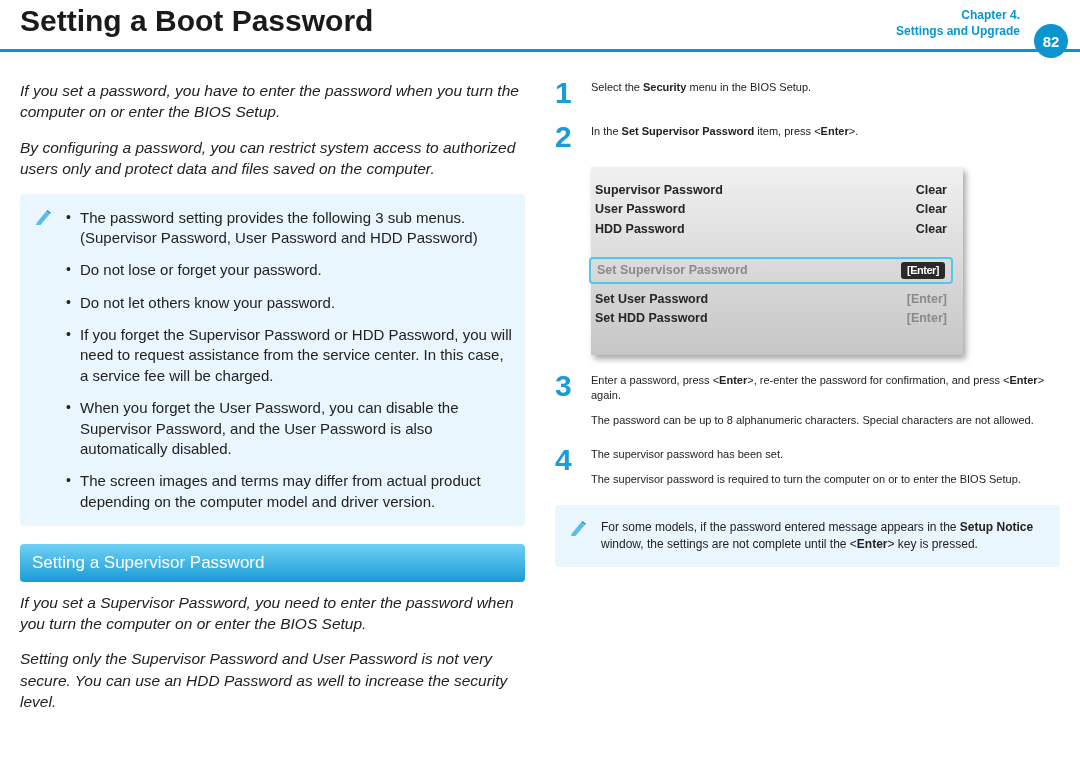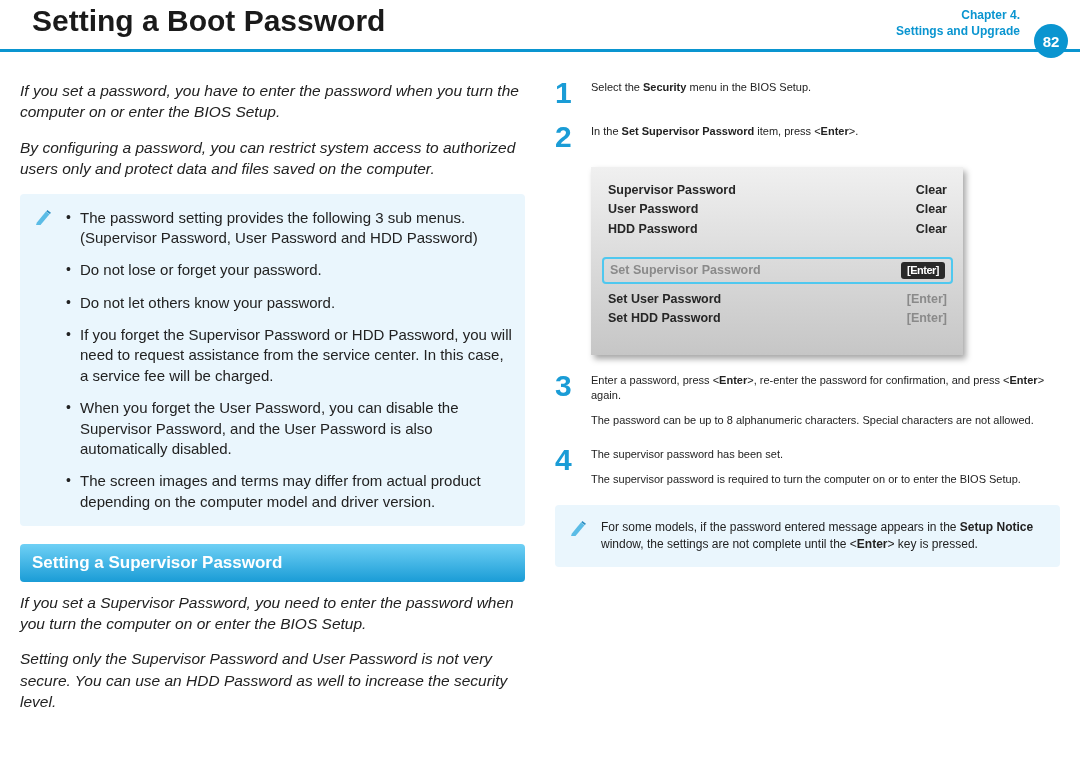--- a/index.html
+++ b/index.html
@@ -11,21 +11,21 @@
     background: #fff;
     overflow: hidden;
   }
   .header {
     position: relative;
     height: 52px;
     border-bottom: 3px solid #0a95d0;
   }
   .page-title {
     position: absolute;
-    left: 32px;
+    left: 20px;
     top: 4px;
     font-size: 30px;
     font-weight: 700;
     color: #1a1a1a;
   }
   .chapter-block {
     position: absolute;
     right: 60px;
     top: 8px;
     text-align: right;
@@ -88,21 +88,21 @@
   .bullets li::before {
     content: "•";
     position: absolute;
     left: 0;
     top: 0;
     font-size: 14px;
   }
   .section-bar {
     background: linear-gradient(to bottom, #6fd0f5, #1a9cd6);
     color: #fff;
-    font-weight: 700;
+    font-weight: 400;
     font-size: 17px;
     padding: 7px 12px;
     border-radius: 4px;
     margin: 6px 0 10px 0;
   }
   .step {
     display: flex;
     align-items: flex-start;
     gap: 12px;
     margin-bottom: 18px;
@@ -117,21 +117,21 @@
   .step-body { flex: 1; font-size: 11px; line-height: 1.4; }
   .step-body .sp { margin-top: 10px; }
   b { font-weight: 700; }
 
   
   .bios-wrap {
     margin: 6px 0 18px 36px;
     background: linear-gradient(to bottom, #f0f0f0, #c6c6c6);
     width: 372px;
     box-shadow: 3px 4px 6px rgba(0,0,0,0.35);
-    padding: 14px 16px 14px 17px;
+    padding: 14px 16px 14px 4px;
     font-family: "Arial Black", Arial, sans-serif;
   }
   .bios-row {
     display: flex;
     justify-content: space-between;
     font-size: 12.5px;
     font-weight: 900;
     color: #262626;
     padding: 1px 0;
   }

